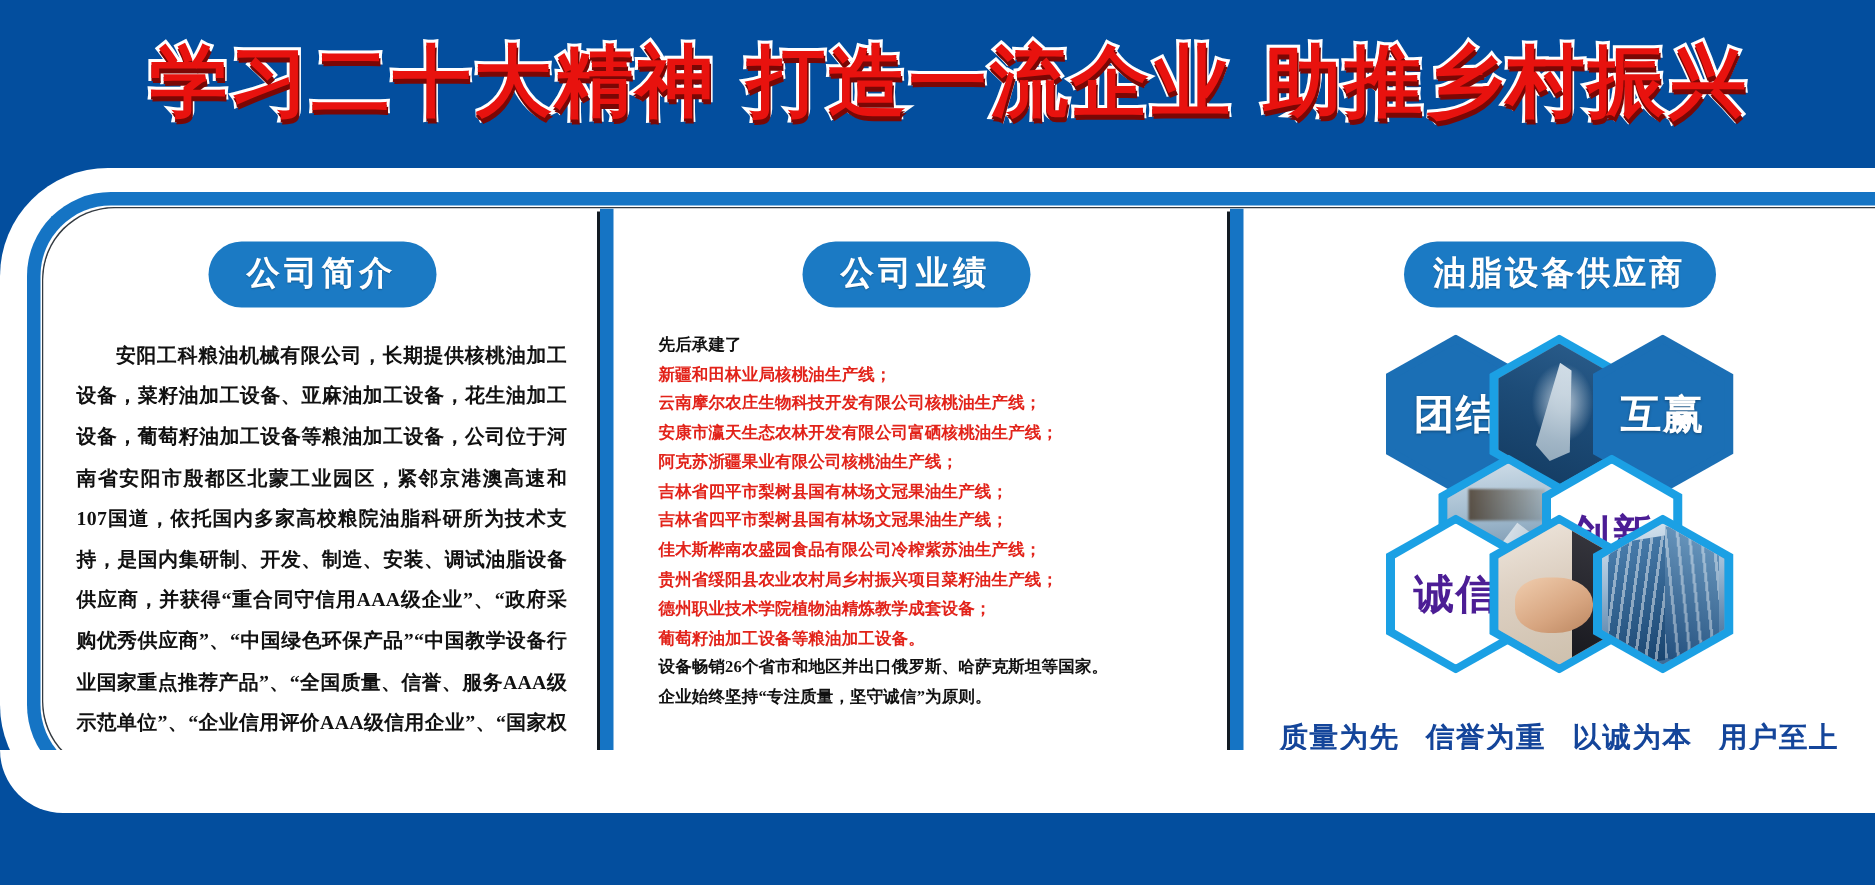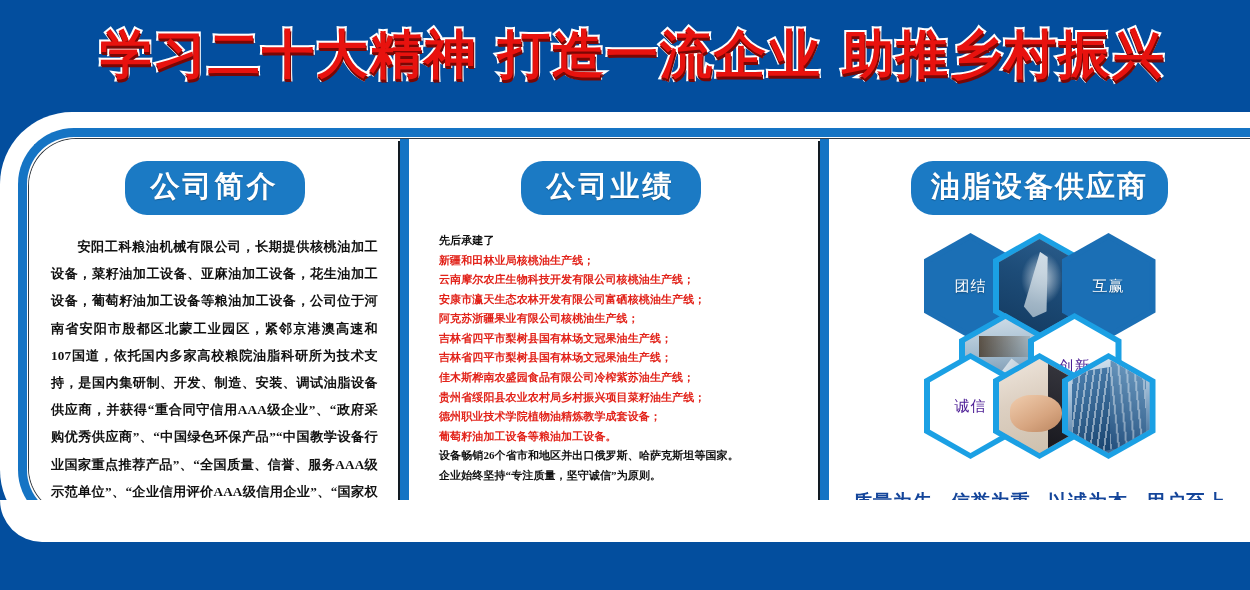--- a/index.html
+++ b/index.html
@@ -120,21 +120,21 @@
   }
   .panel-1 { left: 0;    width: 371px; }
   .panel-2 { left: 376px; width: 411px; }
   .panel-3 { left: 800px; width: 421px; }
 
   .pill {
     margin: 22px auto 0;
     background: #1b7ac4;
     color: #ffffff;
     font-family: "DejaVu Sans", "Liberation Sans", sans-serif;
-    font-size: 29px;
+    font-size: 22px;
     font-weight: bold;
     letter-spacing: 3px;
     text-align: center;
     border-radius: 22px;
     padding: 6px 26px 8px;
     width: fit-content;
     white-space: nowrap;
     text-shadow: 0 1px 1px rgba(0,0,0,.25);
   }
   .pill-wide { letter-spacing: 2px; padding: 6px 20px 8px; }
@@ -188,22 +188,22 @@
     inset: 6px;
     clip-path: polygon(50% 0%, 100% 25%, 100% 75%, 50% 100%, 0% 75%, 0% 25%);
     display: flex;
     align-items: center;
     justify-content: center;
   }
   .hex-label {
     position: relative;
     z-index: 3;
     font-family: "DejaVu Sans", "Liberation Sans", sans-serif;
-    font-size: 15px;
-    font-weight: normal;
+    font-size: 27px;
+    font-weight: bold;
     letter-spacing: 1px;
     white-space: nowrap;
   }
 
   
   .hex.solid           { background: #1b6fb5; }
   .hex.solid .hex-inner{ background: #1b6fb5; }
   .hex.solid .hex-label{ color: #ffffff; text-shadow: 0 1px 2px rgba(0,0,0,.35); }
 
   

